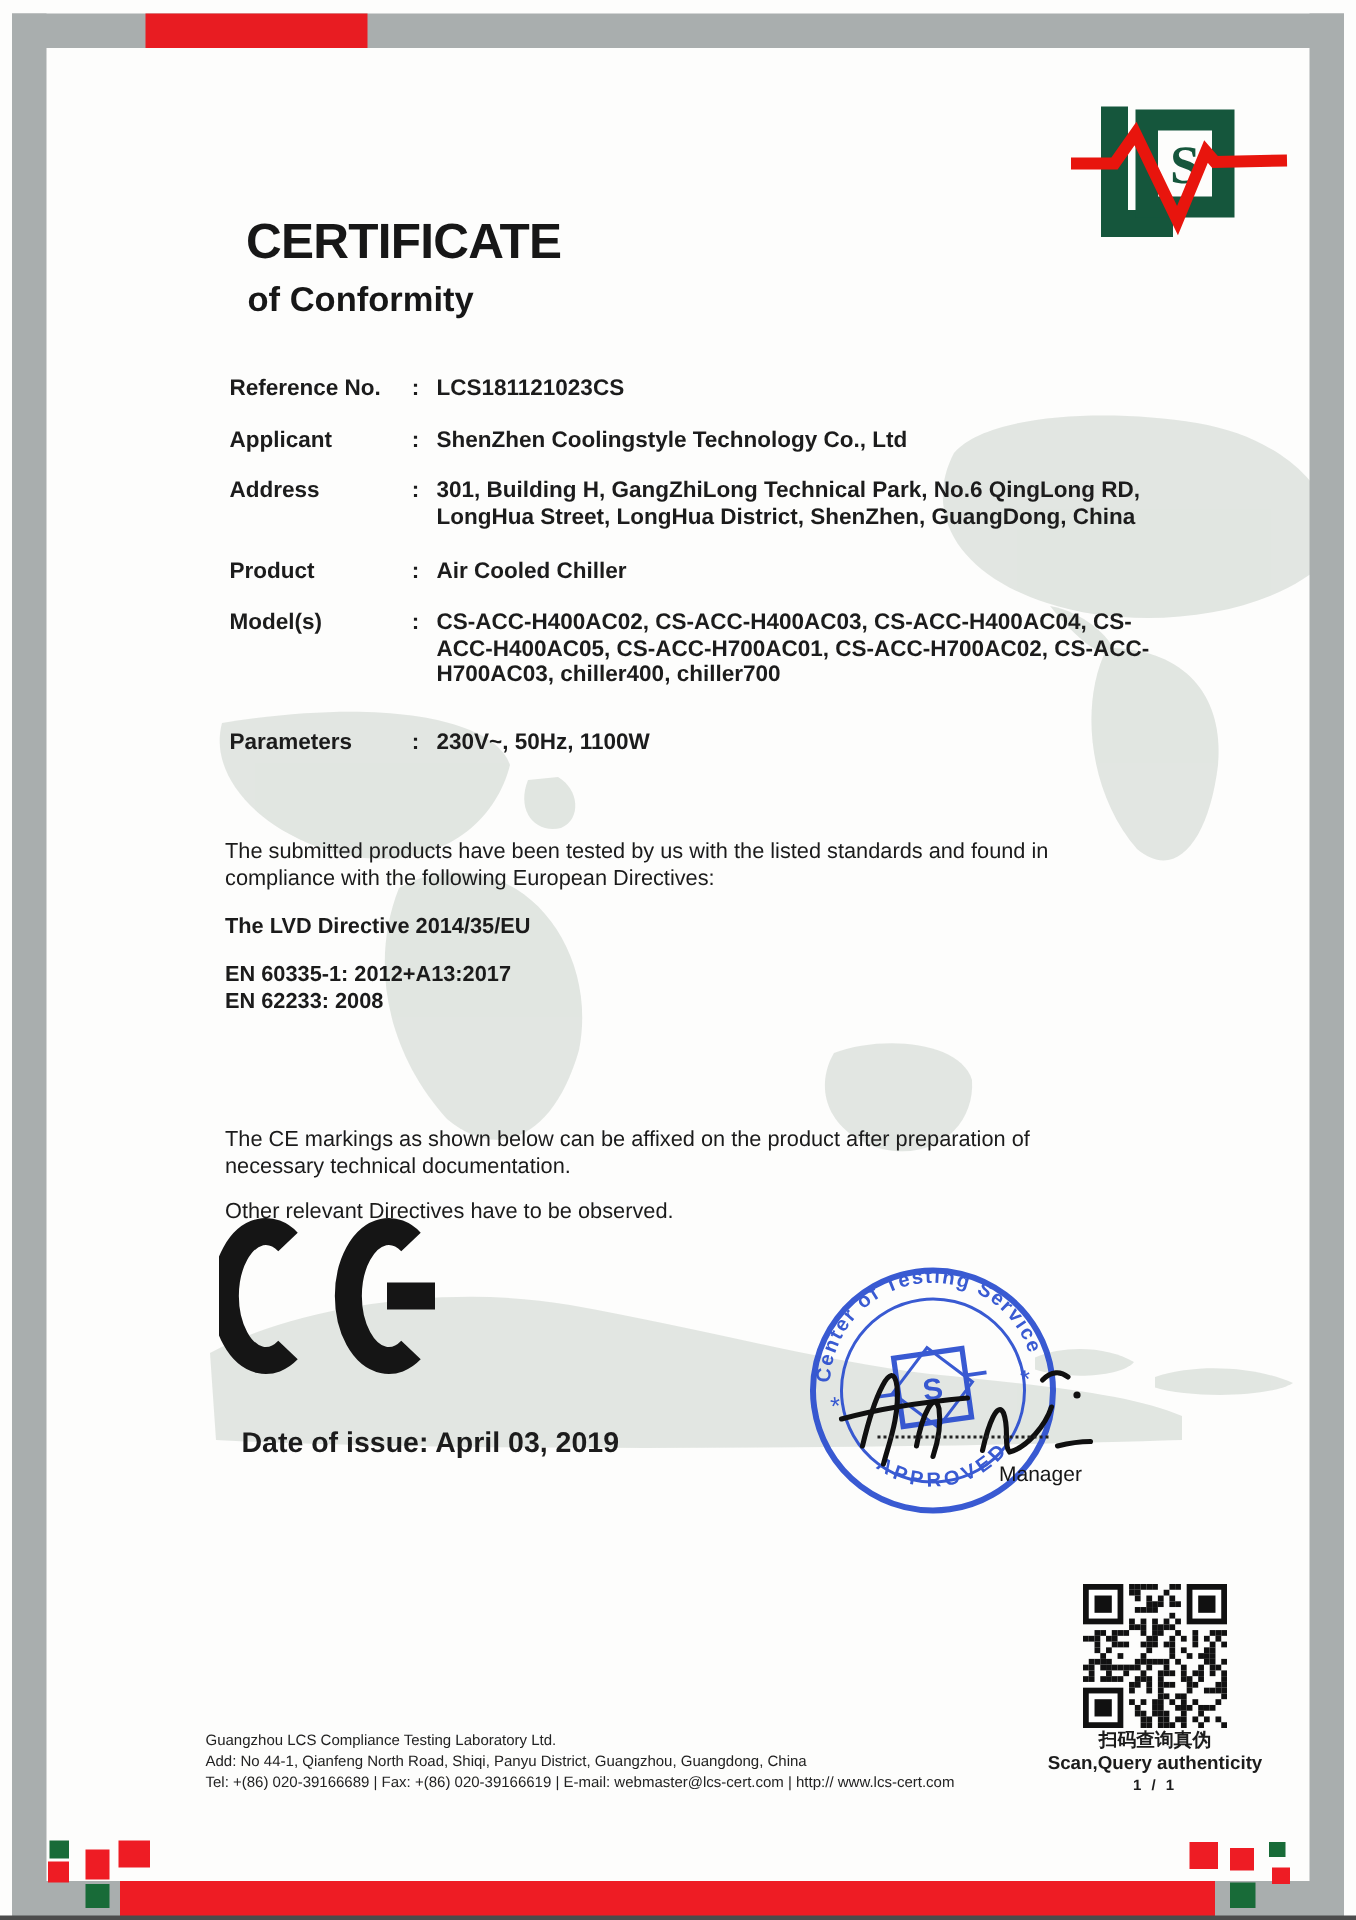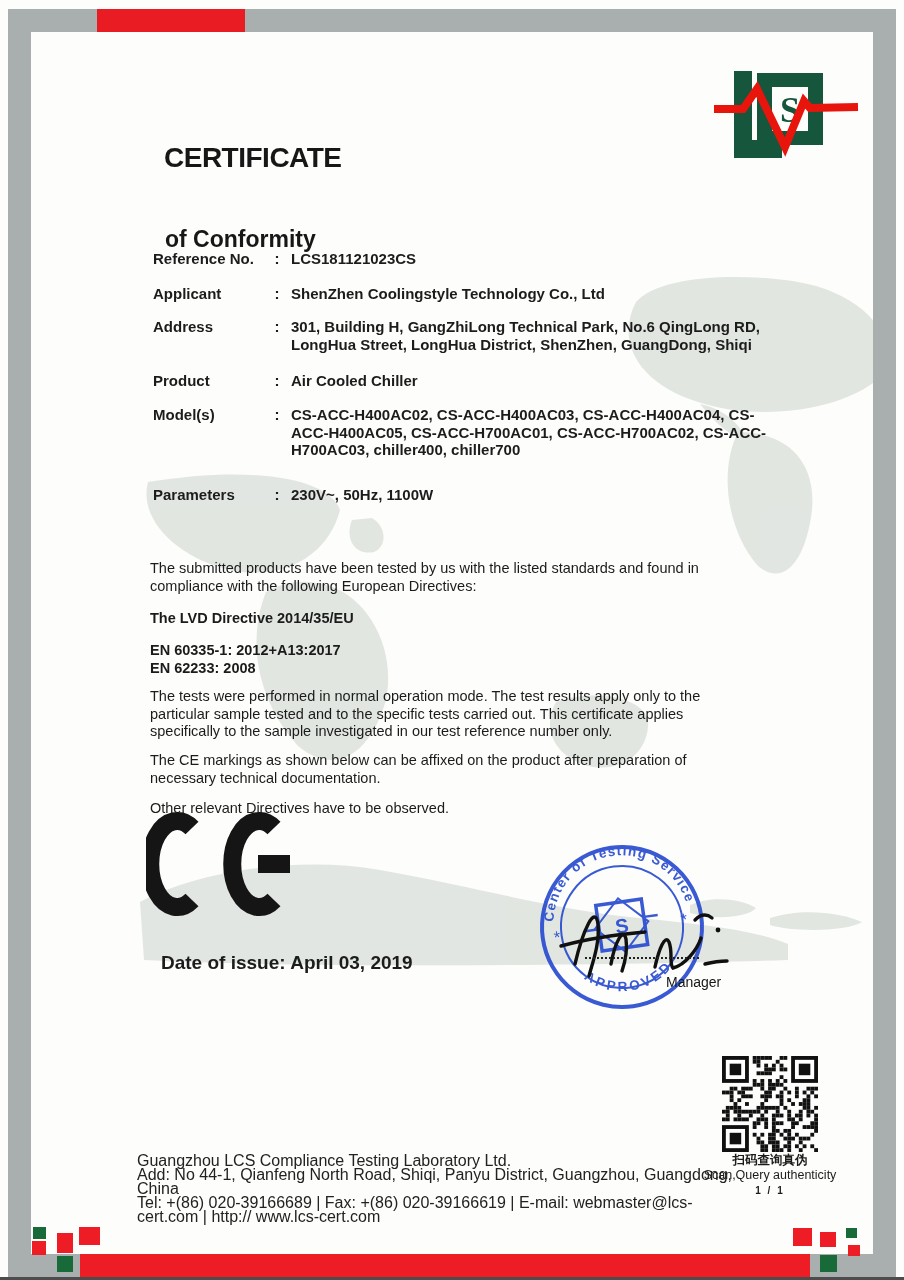--- a/index.html
+++ b/index.html
@@ -17,39 +17,39 @@
   .bar-bottom { left:8px; top:1254px; width:888px; height:24px; }
   .red-top-seg { position:absolute; left:97px; top:9px; width:148px; height:23px; background:#e81c22; }
   .red-bottom-seg { position:absolute; left:80px; top:1254px; width:730px; height:24px; background:#ee1c24; }
   .scan-edge { position:absolute; left:0; top:1277px; width:904px; height:3px; background:#4c4c4c; }
   .sq { position:absolute; }
   
   .map { position:absolute; left:0; top:0; z-index:0; pointer-events:none; }
   
   .content { position:absolute; left:0; top:0; width:904px; height:1280px; z-index:2; }
   .logo { position:absolute; left:712px; top:64px; }
-  .title1 { position:absolute; left:164px; top:142px; font-size:28px; font-weight:bold; letter-spacing:-0.5px; color:#171717; }
-  .title2 { position:absolute; left:165px; top:186px; font-size:23px; font-weight:bold; color:#171717;margin-top:40px; }
+  .title1 { position:absolute; left:164px; top:142px; font-size:33px; font-weight:bold; letter-spacing:-0.5px; color:#171717; }
+  .title2 { position:absolute; left:165px; top:186px; font-size:23px; font-weight:bold; color:#171717; }
   .field { position:absolute; left:153px; width:640px; display:grid; grid-template-columns:110px 28px 1fr; }
   .field .lab { font-size:15px; font-weight:bold; }
   .field .col { font-size:15px; font-weight:bold; text-align:center; }
   .field .val { font-size:15px; font-weight:bold; line-height:17.5px; max-width:492px; }
   .para { position:absolute; left:150px; width:595px; font-size:14.5px; line-height:17.5px; color:#1b1b1b;margin-top:44px; }
   .para.bold { font-weight:bold; }
   .ce-mark { position:absolute; left:146px; top:806px; }
   .date-line { position:absolute; left:161px; top:952px; font-size:19px; font-weight:bold; }
   .stamp { position:absolute; left:533px; top:838px; transform:rotate(-8deg); opacity:.93; }
   .signature { position:absolute; left:545px; top:872px; }
   .dotline { position:absolute; left:585px; top:957px; width:114px; border-bottom:2px dotted #222; }
   .manager { position:absolute; left:634px; top:974px; font-size:14px; color:#161616;margin-left:32px; }
   .qr { position:absolute; left:722px; top:1056px; width:96px; height:96px; }
   .qr-zh { position:absolute; left:700px; top:1152px; width:140px; text-align:center; font-size:12.5px; font-weight:bold; }
-  .qr-en { position:absolute; left:678px; top:1168px; width:184px; text-align:center; font-size:12.5px; font-weight:normal; }
+  .qr-en { position:absolute; left:678px; top:1168px; width:184px; text-align:center; font-size:12.5px; font-weight:bold; }
   .page-ind { position:absolute; left:700px; top:1185px; width:140px; text-align:center; font-size:10px; font-weight:bold; letter-spacing:2px; }
-  .footer { position:absolute; left:137px; top:1154px; width:600px; font-size:16px; line-height:14px; color:#222; }
+  .footer { position:absolute; left:137px; top:1154px; width:600px; font-size:10px; line-height:14px; color:#222; }
 </style>
 </head>
 <body>
 
 <div class="page">
 
   <svg class="map" width="904" height="1280" viewBox="0 0 904 1280">
     <g fill="#dde2dd" opacity="0.85">
       <path d="M636 302 C616 340,636 382,698 402 C758 422,848 412,886 372 C898 332,858 292,798 282 C738 272,658 276,636 302 Z"></path>
       <path d="M700 404 C716 424,734 440,744 436 C740 424,722 408,700 404 Z"></path>
@@ -103,21 +103,21 @@
       <span class="val">LCS181121023CS</span>
     </div>
     <div class="field" style="top:285px">
       <span class="lab">Applicant</span>
       <span class="col">:</span>
       <span class="val">ShenZhen Coolingstyle Technology Co., Ltd</span>
     </div>
     <div class="field" style="top:318px">
       <span class="lab">Address</span>
       <span class="col">:</span>
-      <span class="val">301, Building H, GangZhiLong Technical Park, No.6 QingLong RD, LongHua Street, LongHua District, ShenZhen, GuangDong, Shiqi</span>
+      <span class="val">301, Building H, GangZhiLong Technical Park, No.6 QingLong RD, LongHua Street, LongHua District, ShenZhen, GuangDong, China</span>
     </div>
     <div class="field" style="top:372px">
       <span class="lab">Product</span>
       <span class="col">:</span>
       <span class="val">Air Cooled Chiller</span>
     </div>
     <div class="field" style="top:406px">
       <span class="lab">Model(s)</span>
       <span class="col">:</span>
       <span class="val">CS-ACC-H400AC02, CS-ACC-H400AC03, CS-ACC-H400AC04, CS-ACC-H400AC05, CS-ACC-H700AC01, CS-ACC-H700AC02, CS-ACC-H700AC03, chiller400, chiller700</span>
@@ -125,21 +125,20 @@
     <div class="field" style="top:486px">
       <span class="lab">Parameters</span>
       <span class="col">:</span>
       <span class="val">230V~, 50Hz, 1100W</span>
     </div>
 
     <div class="para" style="top:516px">The submitted products have been tested by us with the listed standards and found in compliance with the following European Directives:</div>
     <div class="para bold" style="top:566px">The LVD Directive 2014/35/EU</div>
     <div class="para bold" style="top:598px">EN 60335-1: 2012+A13:2017</div>
     <div class="para bold" style="top:616px">EN 62233: 2008</div>
-    <div class="para" style="top:644px">The tests were performed in normal operation mode. The test results apply only to the particular sample tested and to the specific tests carried out. This certificate applies specifically to the sample investigated in our test reference number only.</div>
     <div class="para" style="top:756px">Other relevant Directives have to be observed.</div>
     <div class="para" style="top:708px">The CE markings as shown below can be affixed on the product after preparation of necessary technical documentation.</div>
 
     <svg class="ce-mark" width="160" height="116" viewBox="0 0 160 116" role="img" aria-label="CE marking">
       <g fill="none" stroke="#151515" stroke-width="18">
         <path d="M 46 22 A 27 43 0 1 0 46 94"></path>
         <path d="M 128 22 A 27 43 0 1 0 128 94"></path>
         <path d="M 112 58 H 144"></path>
       </g>
     </svg>

